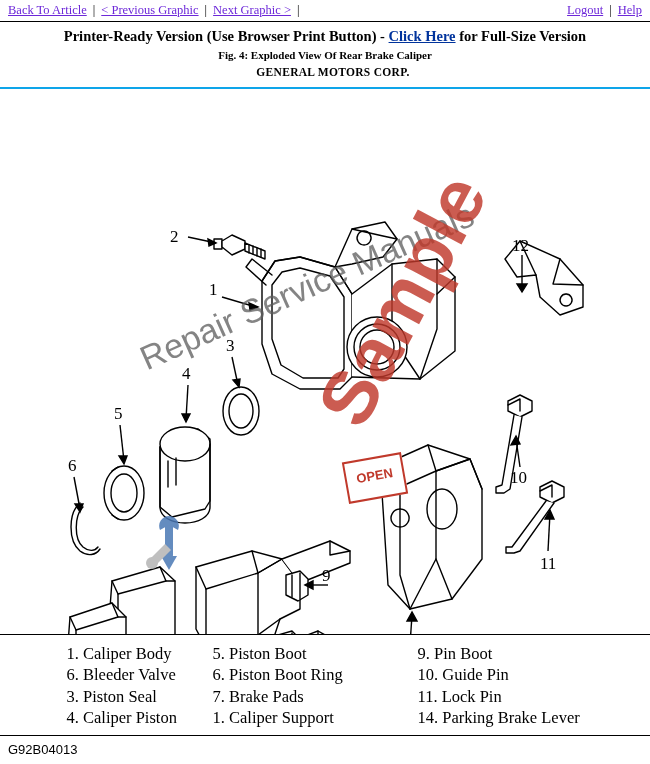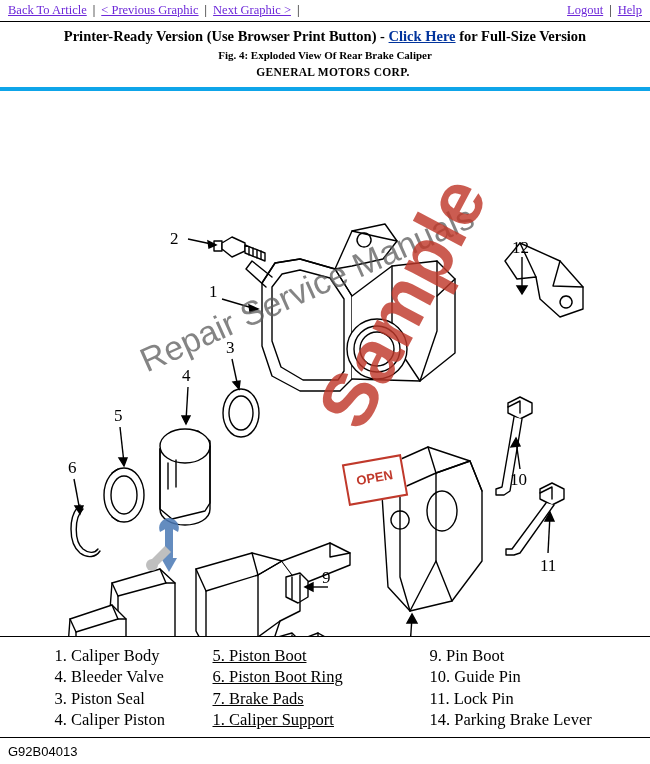--- a/index.html
+++ b/index.html
@@ -42,21 +42,21 @@
     cursor: pointer;
     white-space: nowrap;
   }
   .sep {
     padding: 0 6px;
     color: #000;
   }
 
   
   .headerblock {
-    border-bottom: 4px solid #0ea5e9;
+    border-bottom: 2px solid #0ea5e9;
     text-align: center;
     padding: 3px 0 6px 0;
   }
   .printer-line {
     font-size: 14.5px;
     font-weight: bold;
     margin: 3px 0 4px 0;
   }
   .printer-line .clickhere {
     color: #00339c;
@@ -152,30 +152,30 @@
     pointer-events: none;
     opacity: 0.85;
   }
 
   
   .legend {
     border-top: 1px solid #000;
     padding: 8px 0 6px 0;
     display: flex;
     justify-content: center;
-    gap: 12px;
+    gap: 0px;
   }
   .legend-col {
     font-size: 16.5px;
     line-height: 1.30;
     font-family: "Liberation Serif", serif;
     white-space: nowrap;
   }
   .legend-col.c1 { width: 190px; padding-left: 44px; box-sizing: border-box; }
-  .legend-col.c2 { width: 205px; text-decoration: underline; }
+  .legend-col.c2 { width: 205px; }
   .legend-col.c3 { width: 210px; }
 
   
   .footer {
     border-top: 1px solid #000;
     height: 28px;
     display: flex;
     align-items: center;
     padding-left: 8px;
     font-family: "Liberation Sans", sans-serif;
@@ -388,21 +388,21 @@
 
   <div class="wm-sample">
     <span>Sample</span>
   </div>
 
 </div>
 
 <div class="legend">
   <div class="legend-col c1">
     <div>1. Caliper Body</div>
-    <div>4. Bleeder Valve</div>
+    <div>6. Bleeder Valve</div>
     <div>3. Piston Seal</div>
     <div>4. Caliper Piston</div>
   </div>
   <div class="legend-col c2">
     <div>5. Piston Boot</div>
     <div>6. Piston Boot Ring</div>
     <div>7. Brake Pads</div>
     <div>1. Caliper Support</div>
   </div>
   <div class="legend-col c3">

